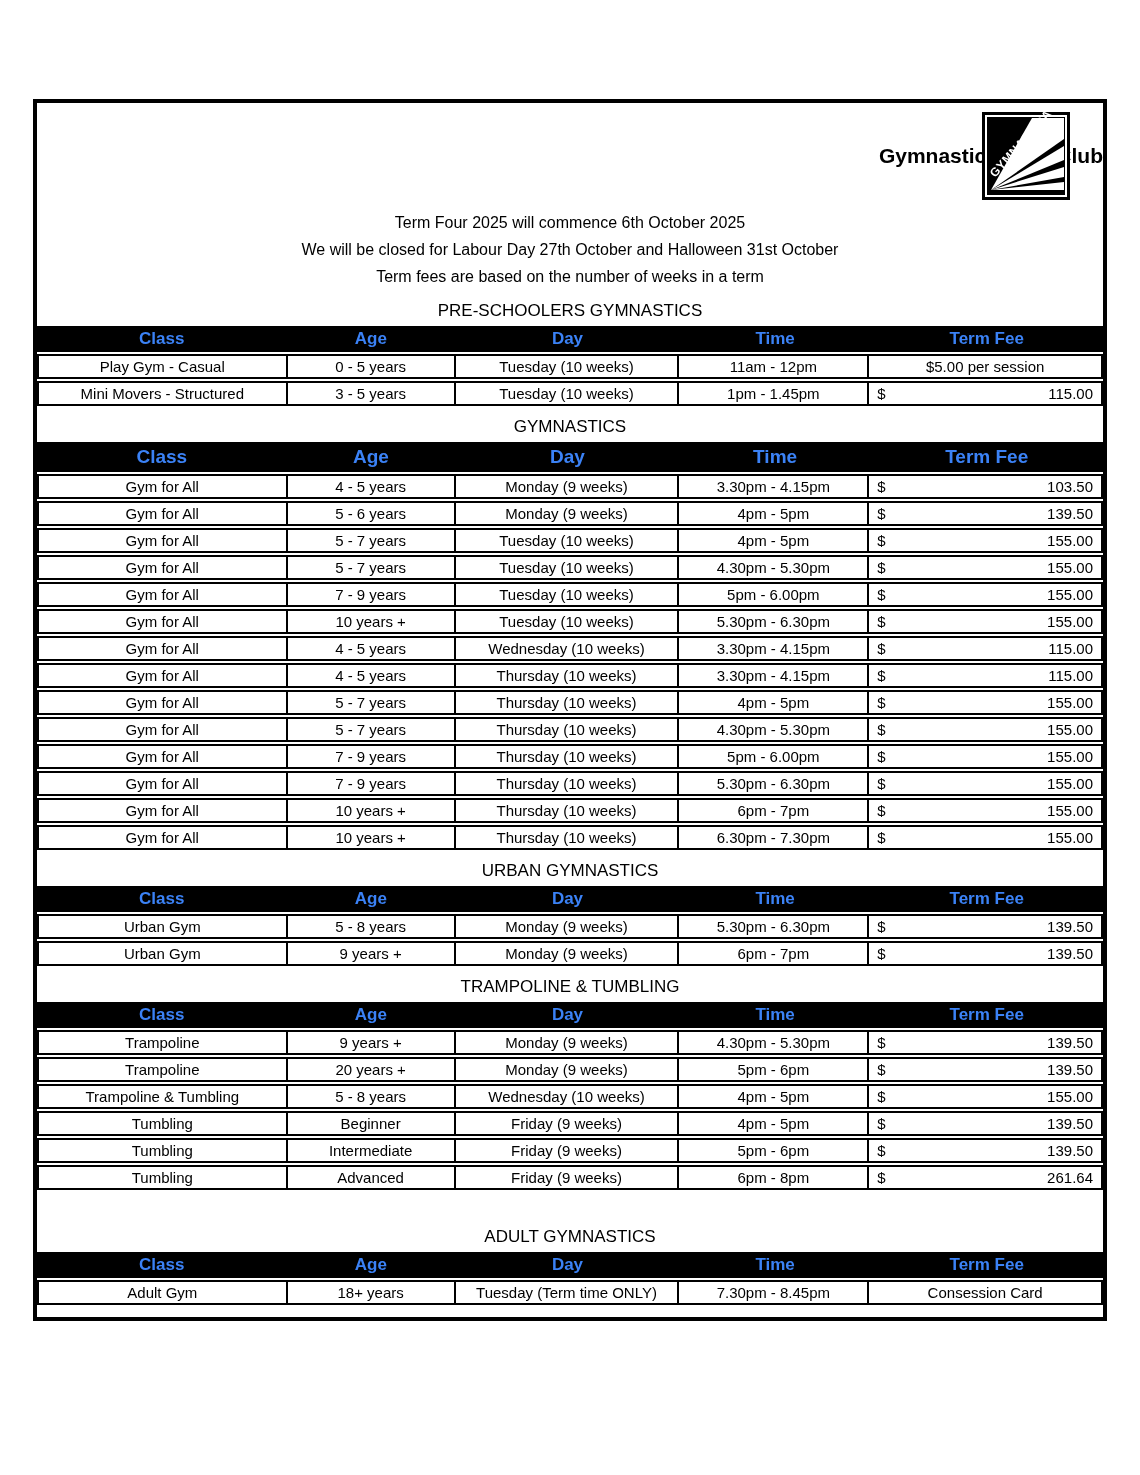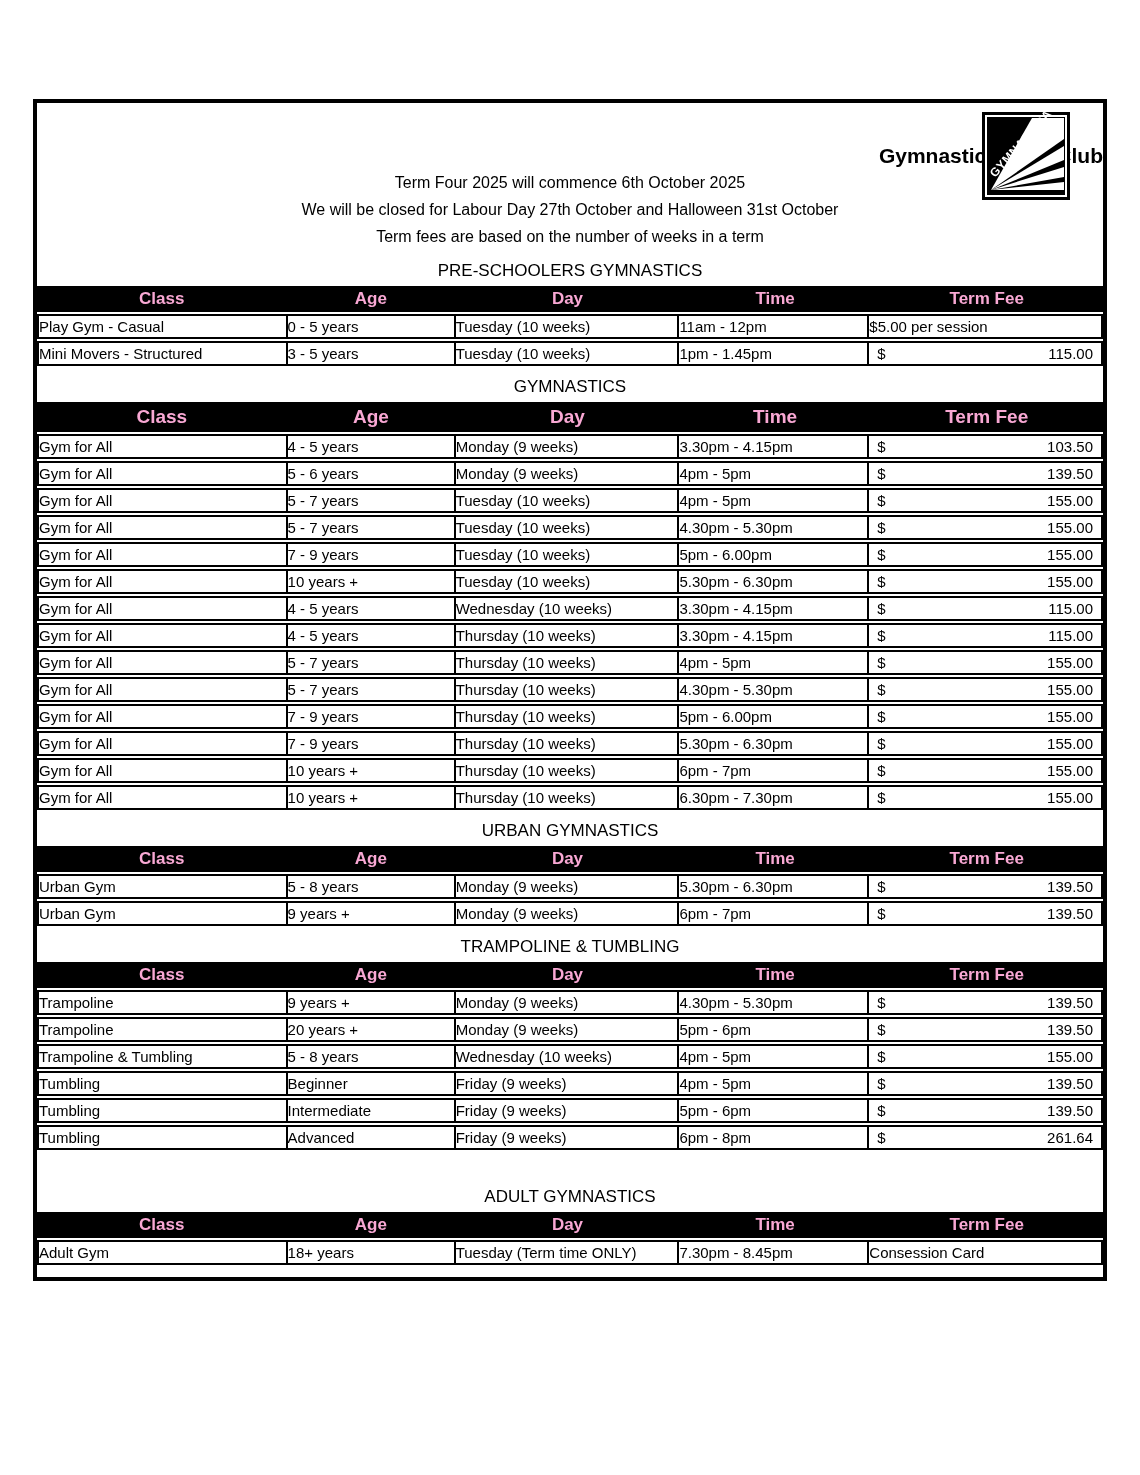--- a/index.html
+++ b/index.html
@@ -16,44 +16,44 @@
   }
   .page-title {
     margin:40px 0 0 0;
     text-align:right;
     font-size:21px; font-weight:bold; line-height:26px;
   }
   .logo {
     position:absolute; top:9px; right:33px;
     width:88px; height:88px;
   }
-  .intro { }
+  .intro { margin-top:40px; }
   .intro p { margin:0; text-align:center; font-size:16px; line-height:27px; }
 
   .section { }
   .section-title {
     text-align:center; font-weight:normal; font-size:17px;
     padding:10px 0 5px 0; line-height:21px;
   }
   .section.extra-gap { margin-top:26px; }
 
   .thead, .row {
     display:grid;
     grid-template-columns:250fr 169fr 225fr 191fr 233fr;
   }
   .thead {
-    background:#000; color:#f9a8d4; font-weight:bold;
+    background:#000; color:#3b82f6; font-weight:bold;
     font-size:17px; height:26px; line-height:26px; text-align:center;
   }
   .thead.big { height:30px; line-height:30px; font-size:19px; }
   .row {
     border:2px solid #000;
     box-sizing:border-box;
     height:25px; line-height:21px;
-    font-size:15px; 
+    font-size:15px; text-align:center;
     margin-top:2px;
     background:#fff;
   }
   .cell {
     border-right:2px solid #000;
     overflow:hidden; white-space:nowrap;
   }
   .cell:last-child { border-right:none; }
   .fee-split {
     display:flex; justify-content:space-between;

